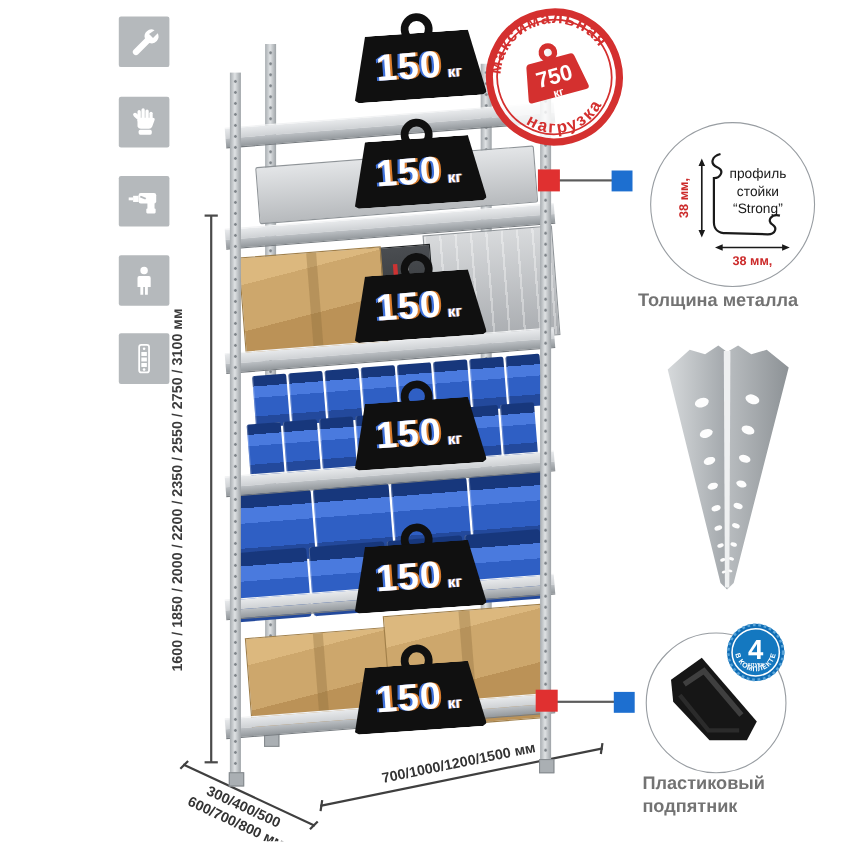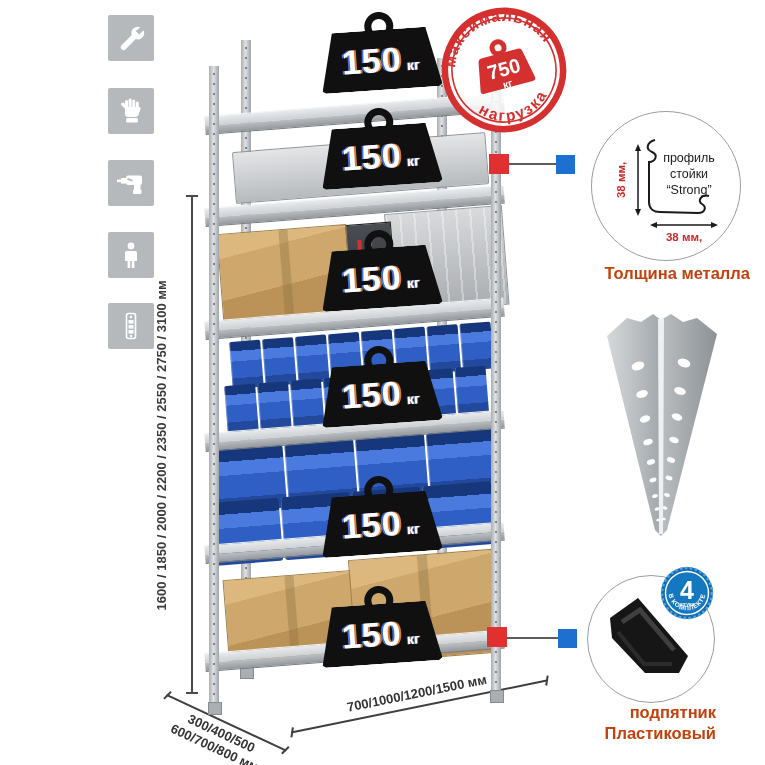--- a/index.html
+++ b/index.html
@@ -57,21 +57,21 @@
         text-shadow:-2px 0 0 rgba(70,130,255,.85),2px 0 0 rgba(255,145,50,.85);}
   .wunit{color:#fff;font-size:14px;font-weight:700;margin:14px 0 0 5px;
         text-shadow:-1px 0 0 rgba(70,130,255,.8),1px 0 0 rgba(255,145,50,.8);}
 
   
   .conn-line{position:absolute;height:2px;background:#5c5c5c;z-index:8;}
   .sq{position:absolute;width:20px;height:20px;z-index:8;}
 
   
   .det-circle{position:absolute;border:1.5px solid #989da2;border-radius:50%;background:#fff;z-index:5;}
-  .caption{position:absolute;text-align:right;color:#c2410c;font-size:16.5px;font-weight:700;line-height:1.3;}
+  .caption{position:absolute;text-align:left;color:#737373;font-size:16.5px;font-weight:700;line-height:1.3;}
 
   
   .dim-line{position:relative;height:2px;background:#3f3f3f;}
   .dim-line:before,.dim-line:after{content:"";position:absolute;top:-4px;width:2px;height:10px;background:#3f3f3f;}
   .dim-line:before{left:0;transform:rotate(20deg);}
   .dim-line:after{right:0;transform:rotate(20deg);}
   .dim-text{font-size:13px;font-weight:700;color:#333;text-align:center;line-height:1.25;white-space:nowrap;}
 </style>
 </head>
 <body>
@@ -370,22 +370,22 @@
       <text x="27" y="39.5" text-anchor="middle" font-size="5" font-weight="bold" fill="#fff">штуки</text>
       <defs>
           <path id="barc" d="M 9,30 A 18.5,18.5 0 0 0 45,30"></path>
         </defs>
       <text font-size="6.4" font-weight="bold" fill="#fff" letter-spacing="0.6" style="text-transform:uppercase;">
         <textPath href="#barc" startOffset="50%" text-anchor="middle">в комплекте</textPath>
       </text>
     </svg>
   </div>
   <div class="caption" style="left:584px;top:702px;width:132px;">
+    <div>Пластиковый</div>
     <div>подпятник</div>
-    <div>Пластиковый</div>
   </div>
 
   <div class="abs" style="left:167px;top:694px;width:132px;transform:rotate(25deg);transform-origin:left top;">
     <div class="dim-line"></div>
     <div class="dim-text" style="margin-top:3px;">
       <div>300/400/500</div>
       <div>600/700/800 мм</div>
     </div>
   </div>
 

